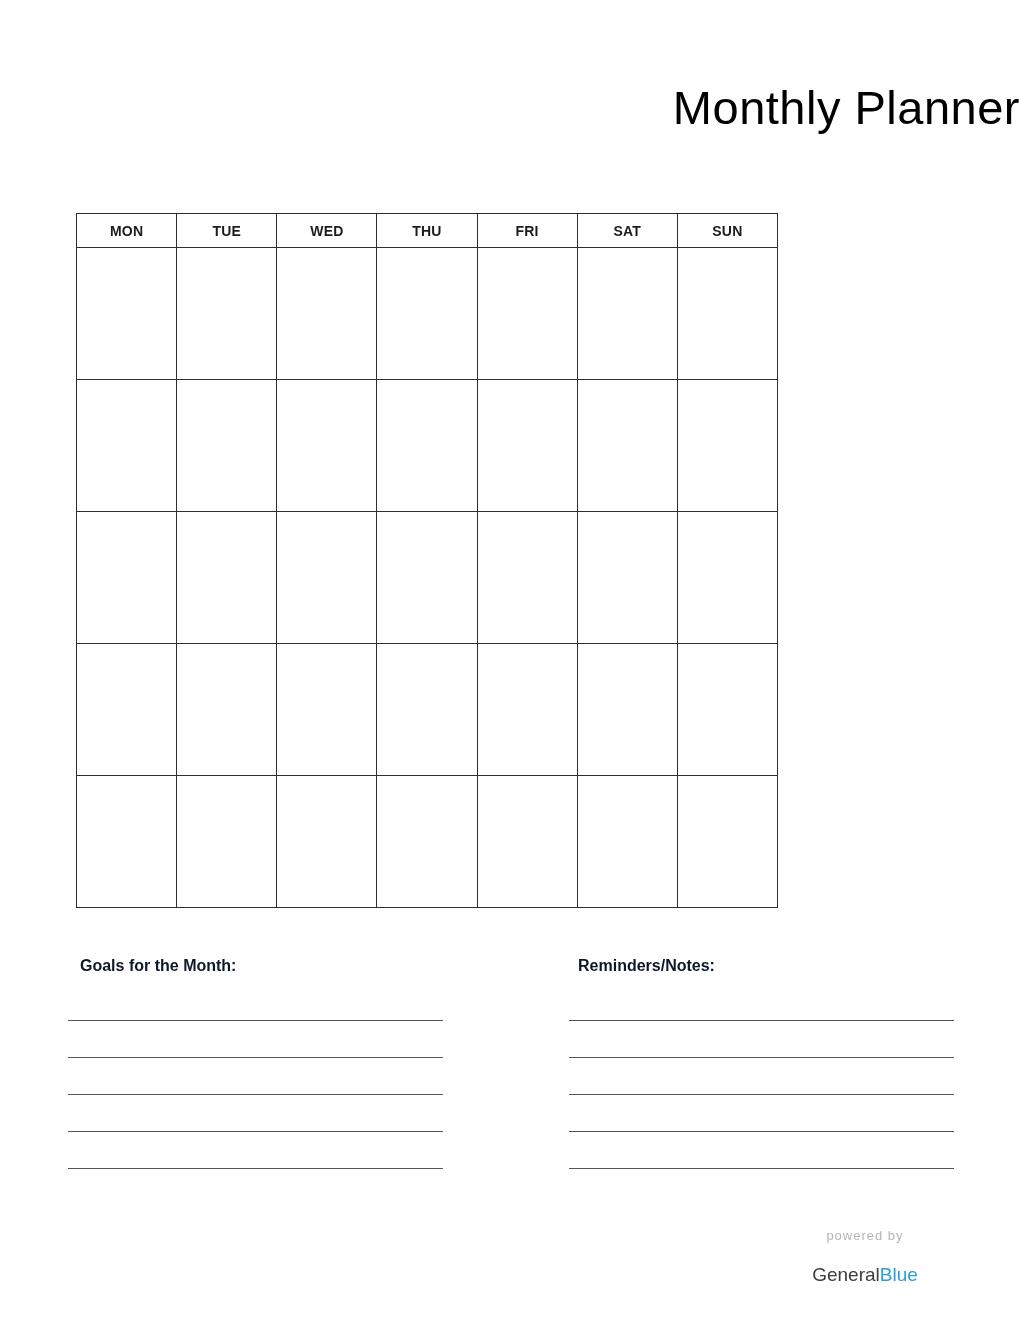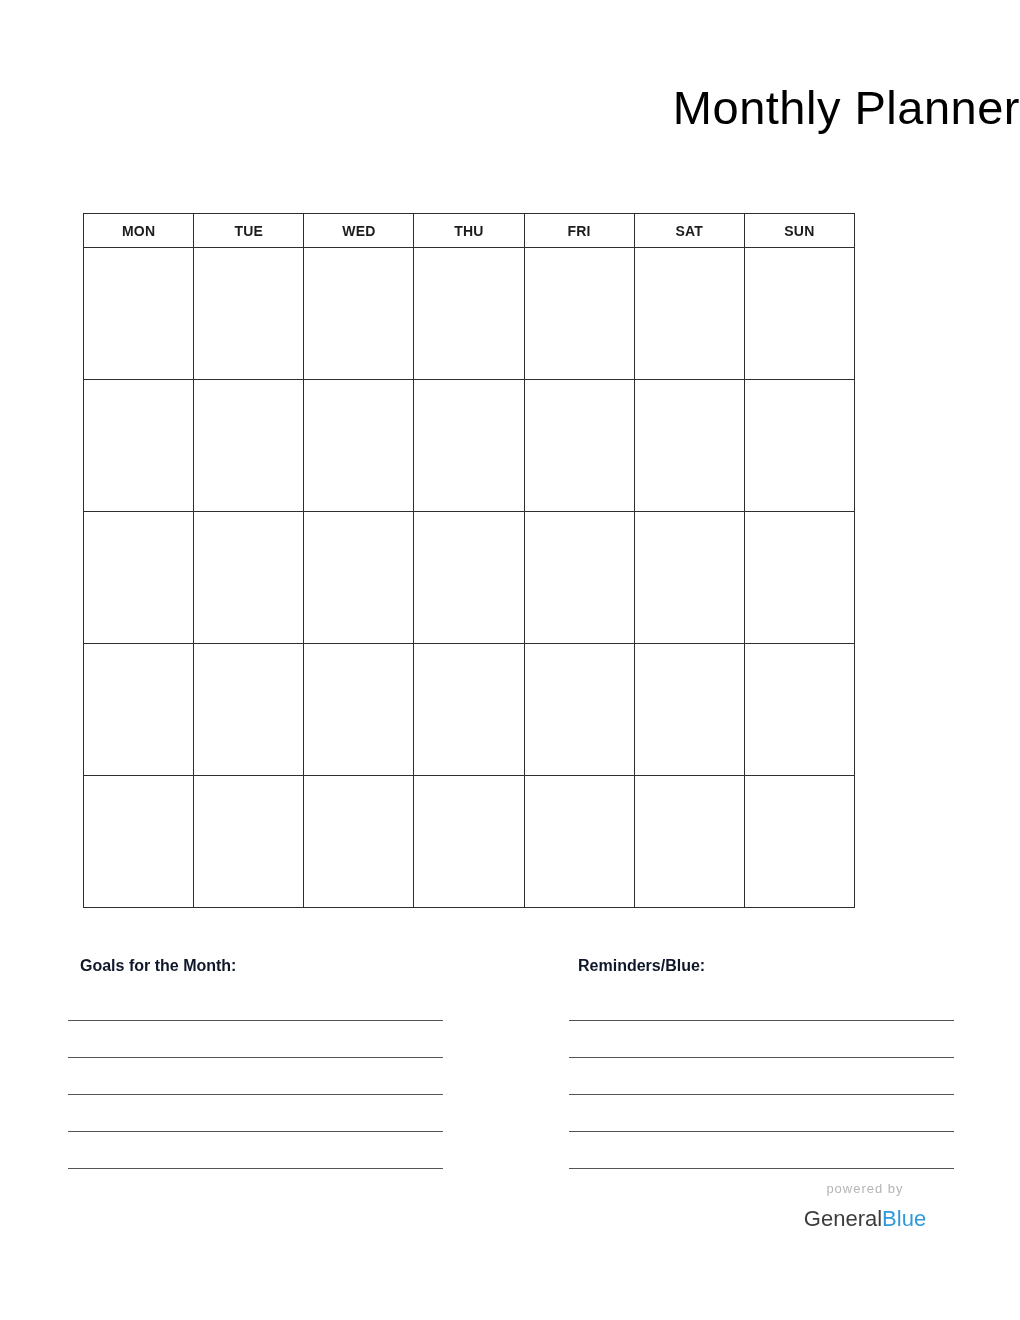--- a/index.html
+++ b/index.html
@@ -42,22 +42,22 @@
     margin-left: 14px;
     border-bottom: 1px solid #6f6f6f;
     height: 20px;
     line-height: 20px;
     font-size: 15px;
   }
 
   table.calendar {
     position: absolute;
     top: 213px;
-    left: 83px;
-    width: 772px;
+    left: 76px;
+    width: 702px;
     border-collapse: collapse;
     table-layout: fixed;
   }
   table.calendar th,
   table.calendar td {
     border: 1px solid #2e2e2e;
   }
   table.calendar th {
     height: 34px;
     font-size: 14px;
@@ -95,24 +95,25 @@
     position: absolute;
     top: 1181px;
     left: 740px;
     width: 250px;
     text-align: center;
   }
   .powered-by {
     font-size: 13px;
     color: #b5b5b5;
     letter-spacing: 1px;
+    margin-top: 47px;
   }
   .brand {
-    margin-top: 10px;
-    font-size: 22px;
+    margin-top: 21px;
+    font-size: 19px;
     color: #3d3d3d;
   }
   .brand-blue { color: #2e9bd8; }
 </style>
 </head>
 <body>
 
 <div class="page">
 
   <h1 class="title">Monthly Planner</h1>
@@ -173,21 +174,21 @@
           <td></td>
           <td></td>
           <td></td>
           <td></td>
           <td></td>
         </tr>
       </tbody>
   </table>
 
   <div class="section-label goals-label">Goals for the Month:</div>
-  <div class="section-label reminders-label">Reminders/Blue:</div>
+  <div class="section-label reminders-label">Reminders/Notes:</div>
 
   <div class="lines-block goals-lines">
       <div class="blank-line"></div>
       <div class="blank-line"></div>
       <div class="blank-line"></div>
       <div class="blank-line"></div>
       <div class="blank-line"></div>
     </div>
   <div class="lines-block reminders-lines">
       <div class="blank-line"></div>

